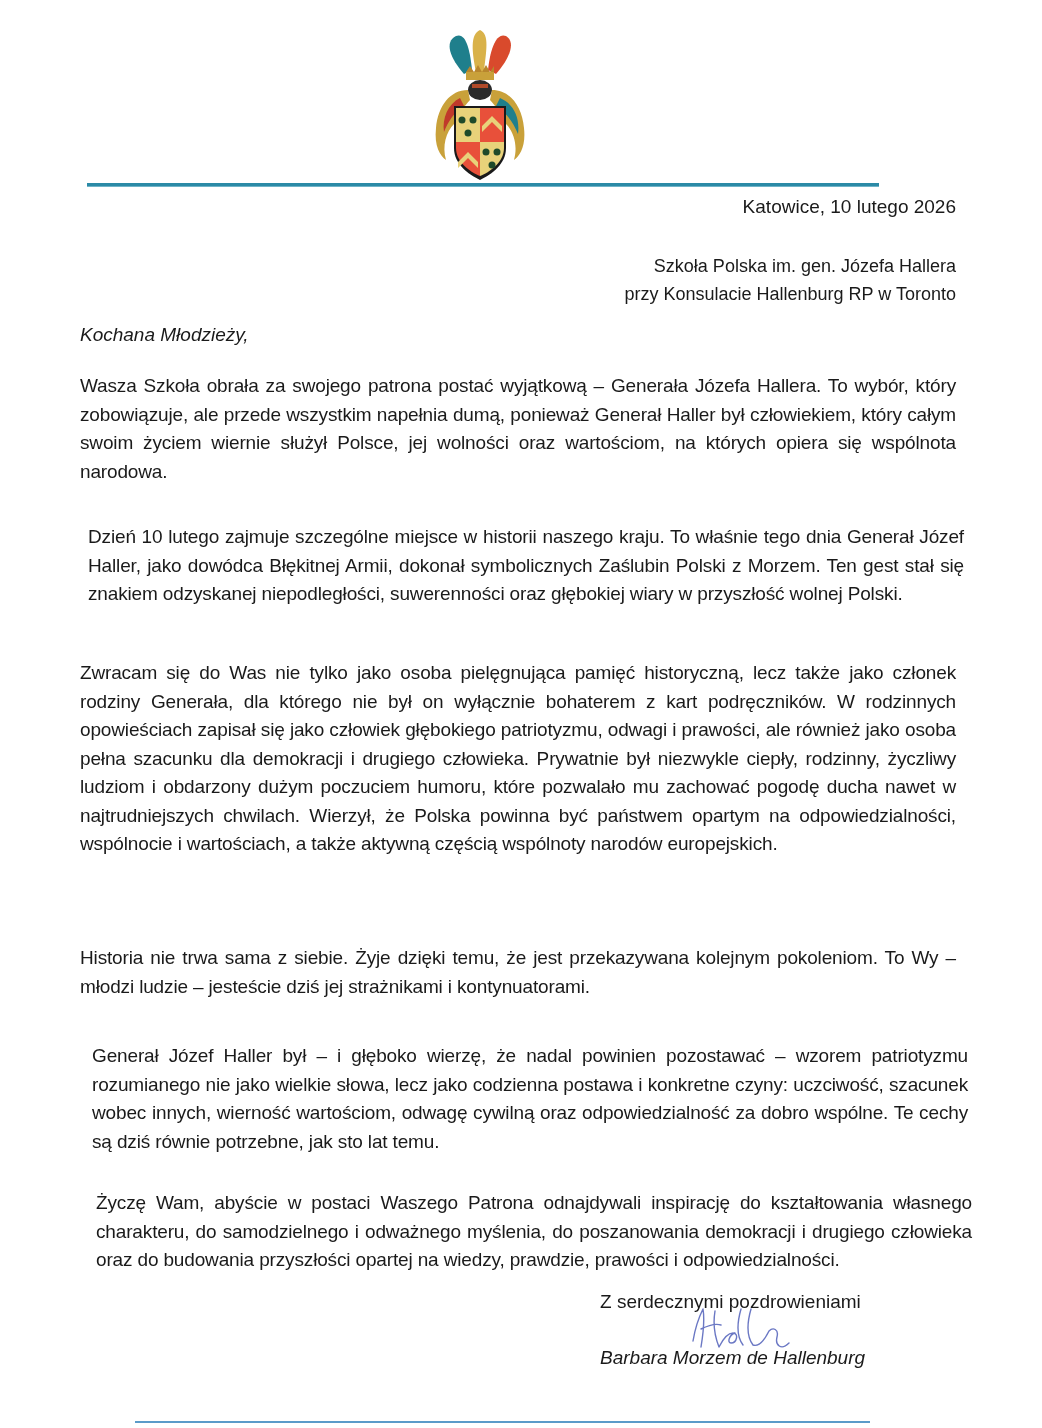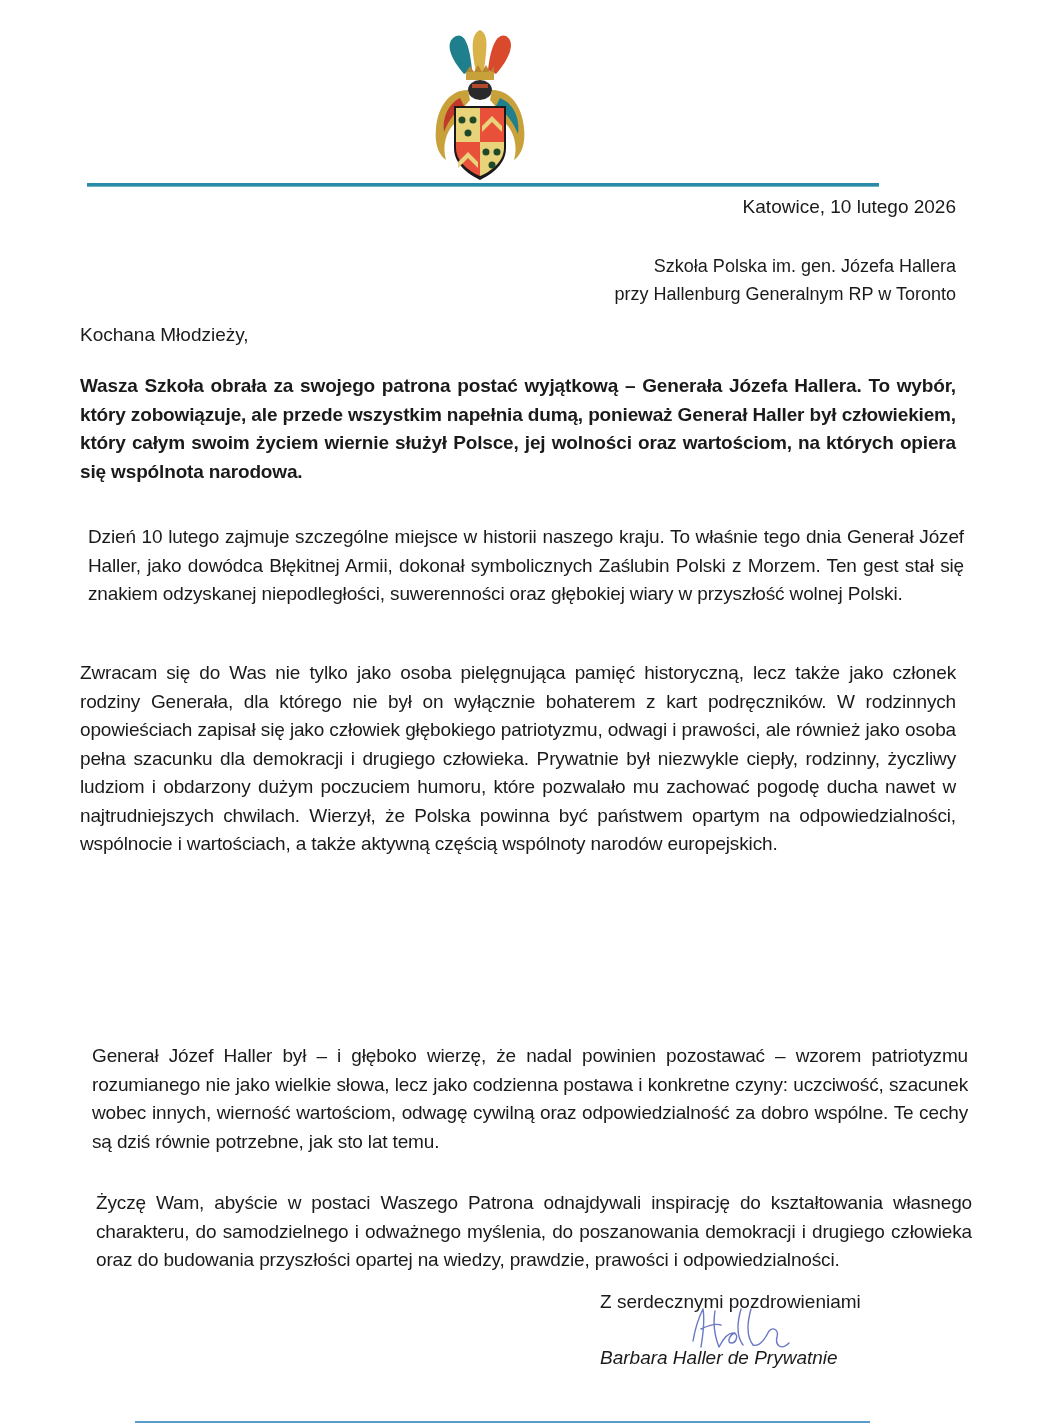--- a/index.html
+++ b/index.html
@@ -51,34 +51,35 @@
       top: 252px;
       font-size: 18px;
       line-height: 28px;
       text-align: right;
     }
     .salutation {
       position: absolute;
       left: 80px;
       top: 322px;
       font-size: 19px;
+      font-style: italic;
       line-height: 26px;
     }
     .body-text {
       position: absolute;
       left: 80px;
       width: 876px;
       font-size: 19px;
       line-height: 28.5px;
       text-align: justify;
       text-align-last: left;
       hyphens: none;
       letter-spacing: -0.15px;
     }
-    .p1 { top: 372px; font-weight: bold; }
+    .p1 { top: 372px; }
     .p2 { top: 515px; }
     .p3 { top: 659px; }
     .p4 { top: 944px; }
     .p5 { top: 1030px; }
     .p6 { top: 1173px; }
     .closing {
       position: absolute;
       left: 600px;
       top: 1290px;
       font-size: 19px;
@@ -148,33 +149,34 @@
         <circle cx="62" cy="137" r="3.5"></circle>
     </g>
   </svg>
 
   <div class="header-rule"></div>
 
   <div class="date-line">Katowice, 10 lutego 2026</div>
 
   <div class="recipient">
     <div>Szkoła Polska im. gen. Józefa Hallera</div>
-    <div>przy Hallenburg Generalnym RP w Toronto</div>
+    <div>przy Konsulacie Hallenburg RP w Toronto</div>
   </div>
 
   <div class="salutation">Kochana Młodzieży,</div>
 
   <p class="body-text p1" style="margin:0">Wasza Szkoła obrała za swojego patrona postać wyjątkową – Generała Józefa Hallera. To wybór, który zobowiązuje, ale przede wszystkim napełnia dumą, ponieważ Generał Haller był człowiekiem, który całym swoim życiem wiernie służył Polsce, jej wolności oraz wartościom, na których opiera się wspólnota narodowa.</p>
   <p class="body-text p2" style="margin:8px">Dzień 10 lutego zajmuje szczególne miejsce w historii naszego kraju. To właśnie tego dnia Generał Józef Haller, jako dowódca Błękitnej Armii, dokonał symbolicznych Zaślubin Polski z Morzem. Ten gest stał się znakiem odzyskanej niepodległości, suwerenności oraz głębokiej wiary w przyszłość wolnej Polski.</p>
   <p class="body-text p3" style="margin:0">Zwracam się do Was nie tylko jako osoba pielęgnująca pamięć historyczną, lecz także jako członek rodziny Generała, dla którego nie był on wyłącznie bohaterem z kart podręczników. W rodzinnych opowieściach zapisał się jako człowiek głębokiego patriotyzmu, odwagi i prawości, ale również jako osoba pełna szacunku dla demokracji i drugiego człowieka. Prywatnie był niezwykle ciepły, rodzinny, życzliwy ludziom i obdarzony dużym poczuciem humoru, które pozwalało mu zachować pogodę ducha nawet w najtrudniejszych chwilach. Wierzył, że Polska powinna być państwem opartym na odpowiedzialności, wspólnocie i wartościach, a także aktywną częścią wspólnoty narodów europejskich.</p>
+  <p class="body-text p4" style="margin:0">Historia nie trwa sama z siebie. Żyje dzięki temu, że jest przekazywana kolejnym pokoleniom. To Wy – młodzi ludzie – jesteście dziś jej strażnikami i kontynuatorami.</p>
   <p class="body-text p5" style="margin:12px">Generał Józef Haller był – i głęboko wierzę, że nadal powinien pozostawać – wzorem patriotyzmu rozumianego nie jako wielkie słowa, lecz jako codzienna postawa i konkretne czyny: uczciwość, szacunek wobec innych, wierność wartościom, odwagę cywilną oraz odpowiedzialność za dobro wspólne. Te cechy są dziś równie potrzebne, jak sto lat temu.</p>
   <p class="body-text p6" style="margin:16px">Życzę Wam, abyście w postaci Waszego Patrona odnajdywali inspirację do kształtowania własnego charakteru, do samodzielnego i odważnego myślenia, do poszanowania demokracji i drugiego człowieka oraz do budowania przyszłości opartej na wiedzy, prawdzie, prawości i odpowiedzialności.</p>
 
   <div class="closing">Z serdecznymi pozdrowieniami</div>
 
   <svg class="signature" viewBox="0 0 115 52">
     <path d="M8 38 C10 26 14 14 18 6 C20 18 18 32 16 44 M16 26 C24 22 30 20 36 22 M30 8 C28 20 30 34 34 44 C38 36 42 30 48 30 C54 30 52 40 46 40 C42 40 44 32 50 30 M56 6 C52 20 52 34 58 42 M66 6 C62 20 62 34 68 42 C74 44 80 36 84 28 C88 24 94 26 92 34 C90 42 96 48 104 40" fill="none" stroke="#6b78c4" stroke-width="1.4" stroke-linecap="round" stroke-linejoin="round"></path>
   </svg>
 
-  <div class="signer">Barbara Haller de Prywatnie</div>
+  <div class="signer">Barbara Morzem de Hallenburg</div>
 
   <div class="footer-rule"></div>
 </div>
 
 </body></html>

